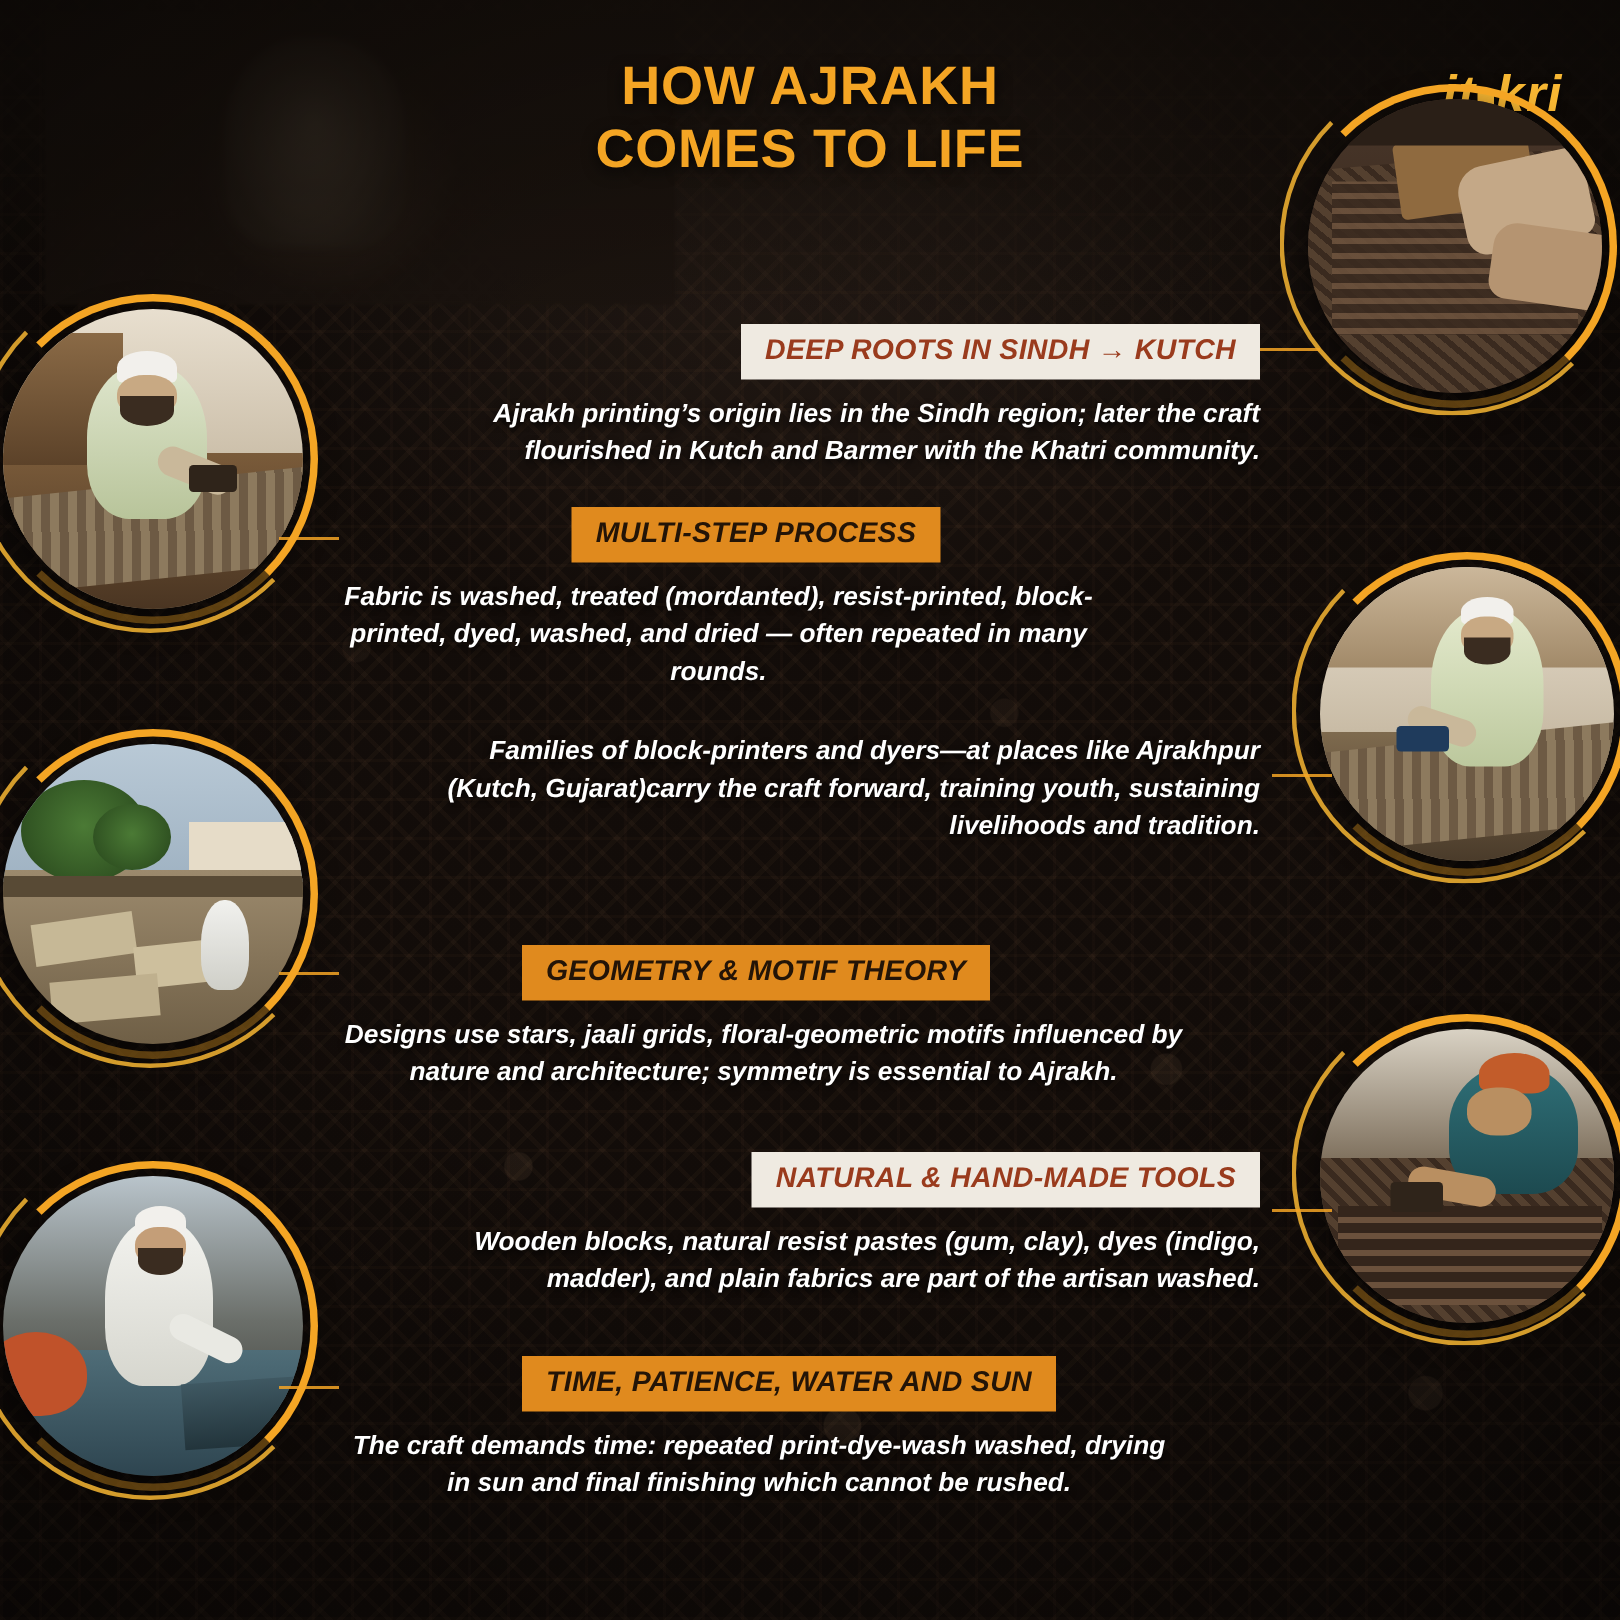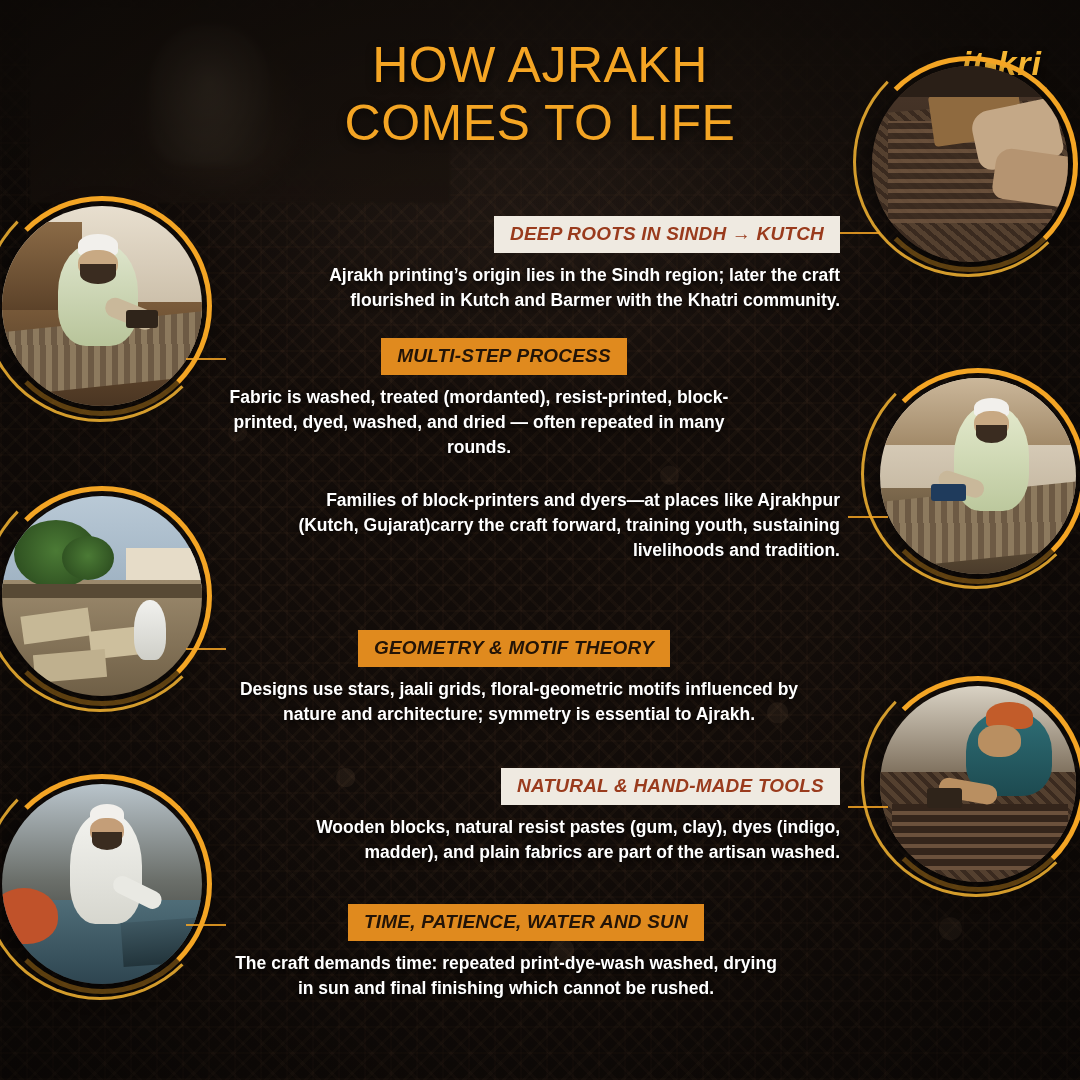--- a/index.html
+++ b/index.html
@@ -75,22 +75,22 @@
     filter: blur(3px);
     opacity: 0.85;
   }
 
   
   .title {
     position: absolute;
     left: 0; right: 0; top: 36px;
     text-align: center;
     color: #f4a524;
-    font-size: 50px;
-    font-weight: normal;
+    font-size: 36px;
+    font-weight: bold;
     letter-spacing: 0.5px;
     line-height: 1.16;
     text-shadow: 0 3px 10px rgba(0,0,0,0.75);
     padding: 0 210px;
   }
 
   
   .logo {
     position: absolute;
     right: 38px; top: 44px;
@@ -168,20 +168,21 @@
   }
   .chip.light { background: #efeae1; color: #9a3b1d; }
   .chip.orange { background: #e08a1e; color: #231407; }
   .body-text {
     margin-top: 10px;
     color: #ffffff;
     font-size: 17.5px;
     font-weight: bold;
     line-height: 1.42;
     text-shadow: 0 2px 5px rgba(0,0,0,0.85);
+    font-style: italic;
   }
   .right-align { text-align: right; }
   .left-align { text-align: center; }
 </style>
 </head>
 <body>
 
 <div class="canvas">
 
   <div class="bg"></div>
@@ -309,21 +310,21 @@
 
   <div class="block left-align" style="left:224px; top:338px; width:560px;">
     <div class="chip orange">MULTI-STEP PROCESS</div>
     <div class="body-text" style="width:510px;">Fabric is washed, treated (mordanted), resist-printed, block-printed, dyed, washed, and dried — often repeated in many rounds.</div>
   </div>
 
   <div class="block right-align" style="left:280px; top:478px; width:560px;">
     <div class="body-text">Families of block-printers and dyers—at places like Ajrakhpur (Kutch, Gujarat)carry the craft forward, training youth, sustaining livelihoods and tradition.</div>
   </div>
 
-  <div class="block left-align" style="left:234px; top:630px; width:560px;">
+  <div class="block left-align" style="left:224px; top:630px; width:560px;">
     <div class="chip orange">GEOMETRY &amp; MOTIF THEORY</div>
     <div class="body-text" style="width:570px;">Designs use stars, jaali grids, floral-geometric motifs influenced by nature and architecture; symmetry is essential to Ajrakh.</div>
   </div>
 
   <div class="block right-align" style="left:280px; top:768px; width:560px;">
     <div class="chip light">NATURAL &amp; HAND-MADE TOOLS</div>
     <div class="body-text">Wooden blocks, natural resist pastes (gum, clay), dyes (indigo, madder), and plain fabrics are part of the artisan washed.</div>
   </div>
 
   <div class="block left-align" style="left:226px; top:904px; width:600px;">

